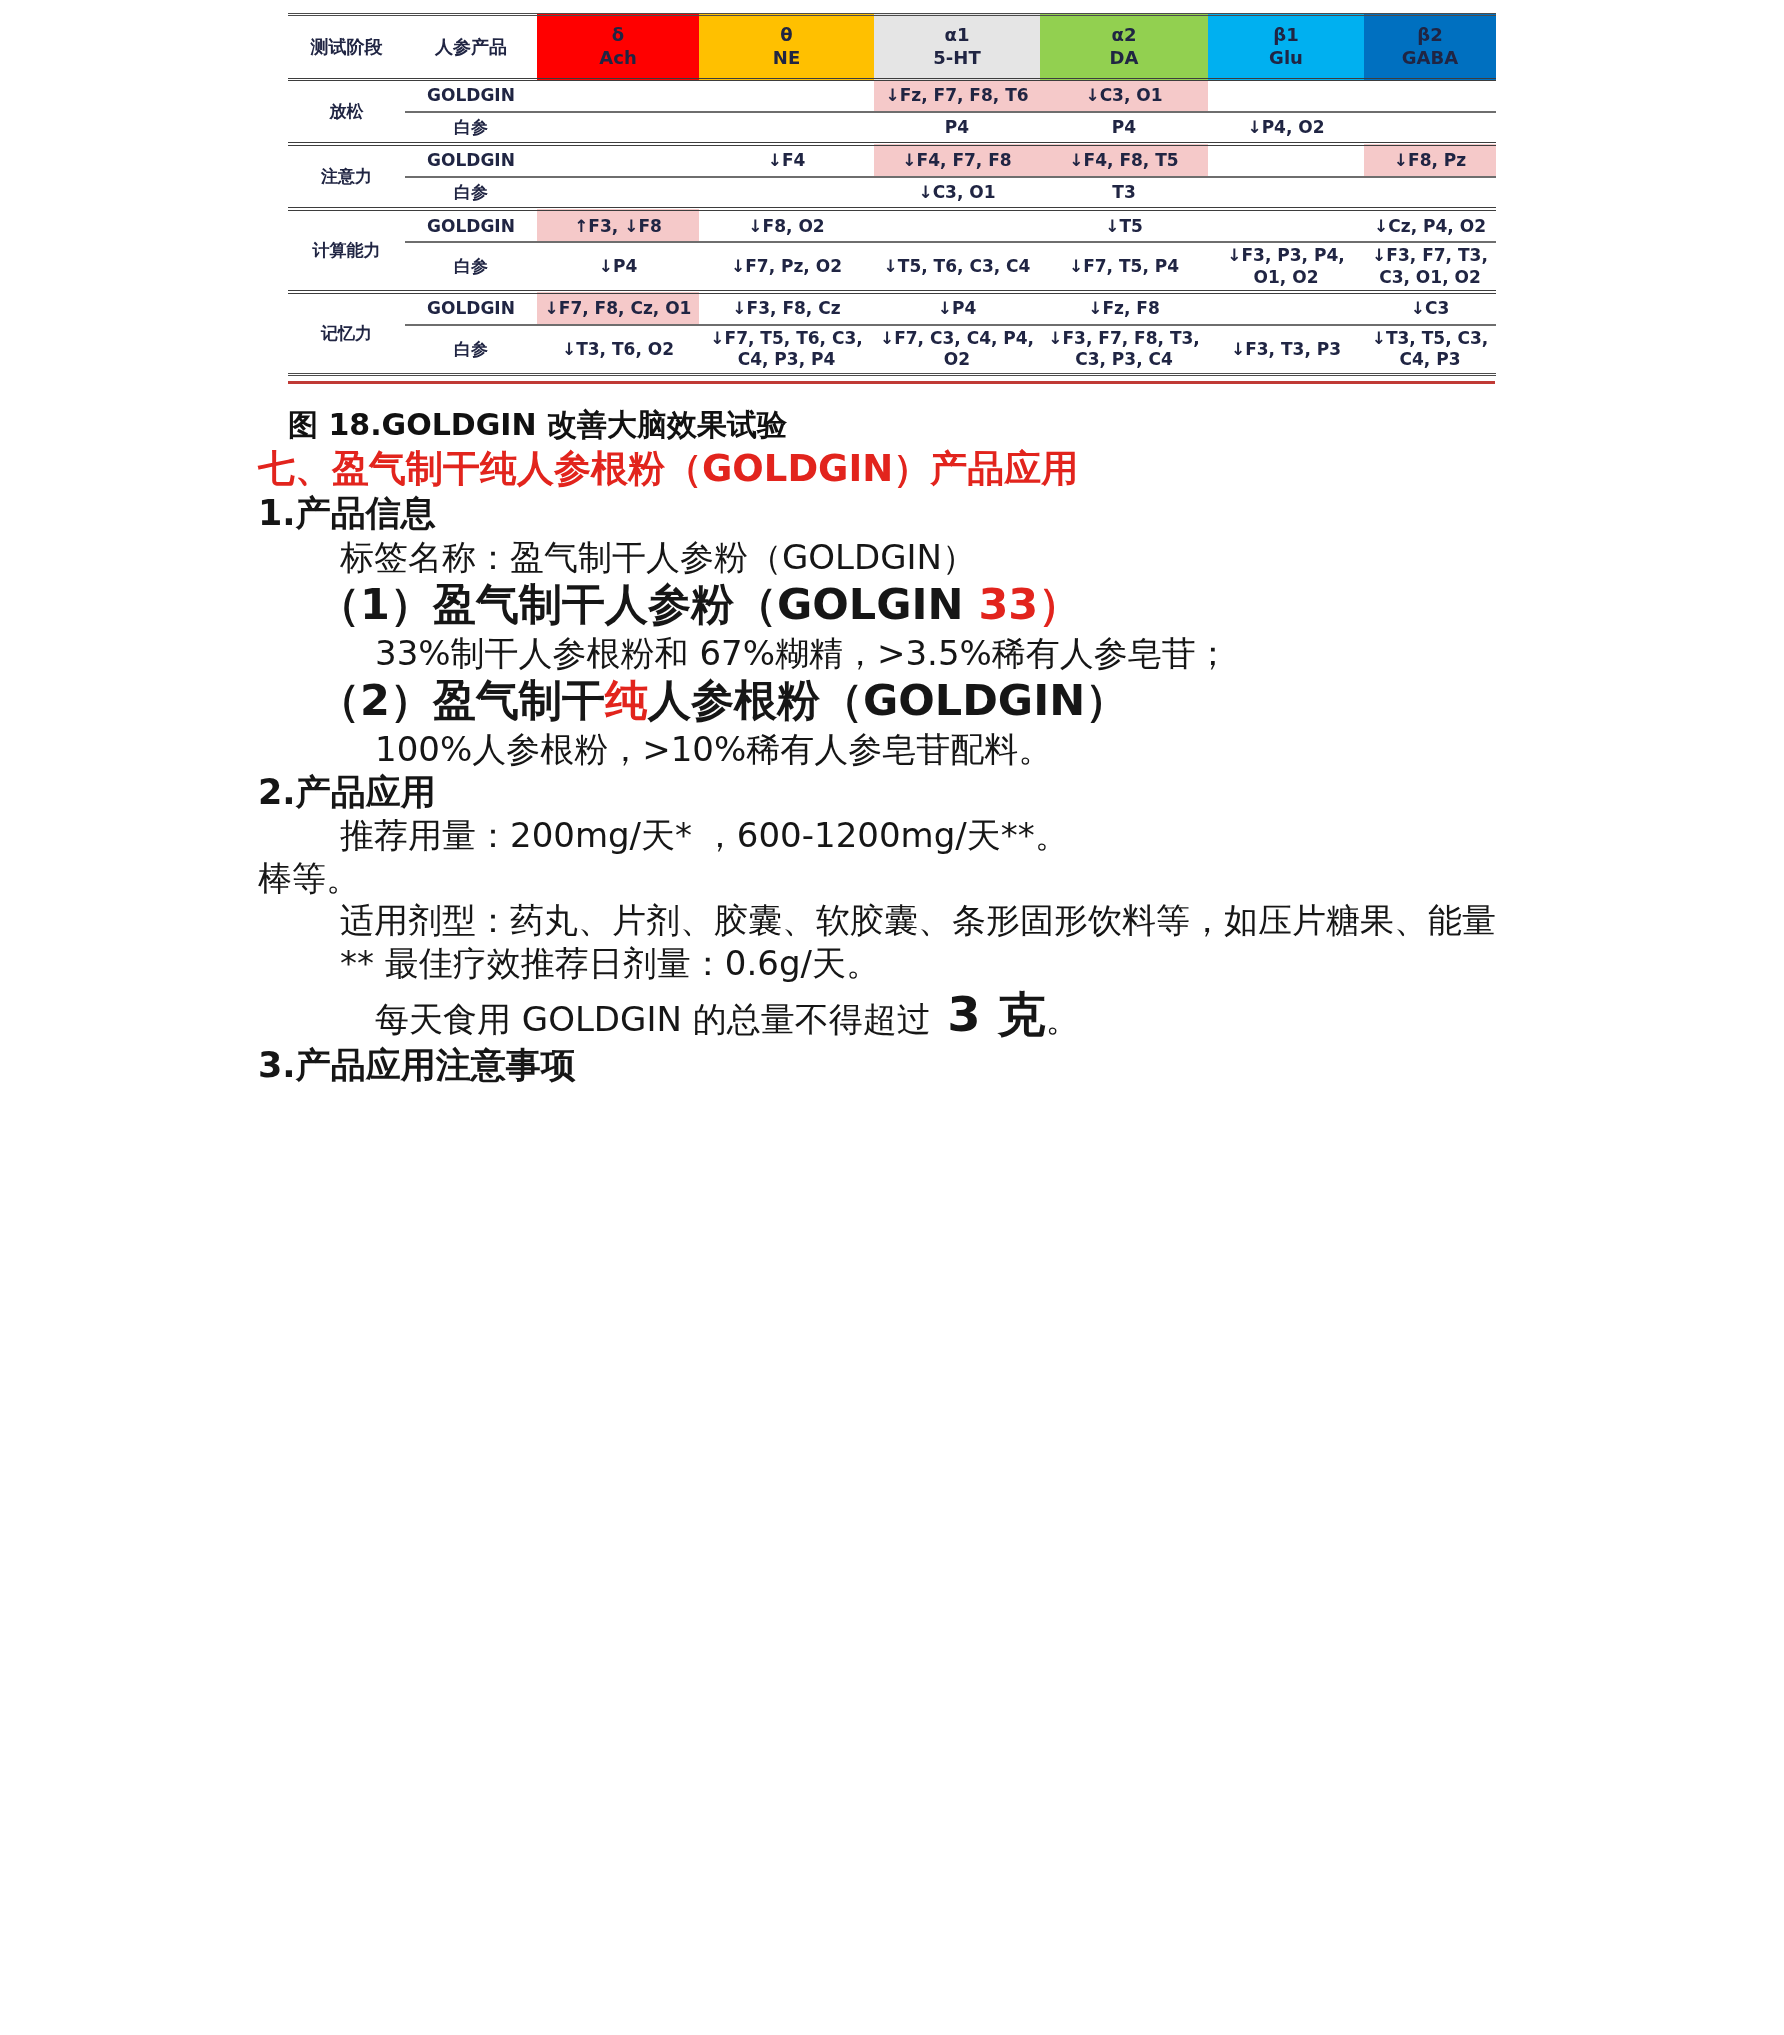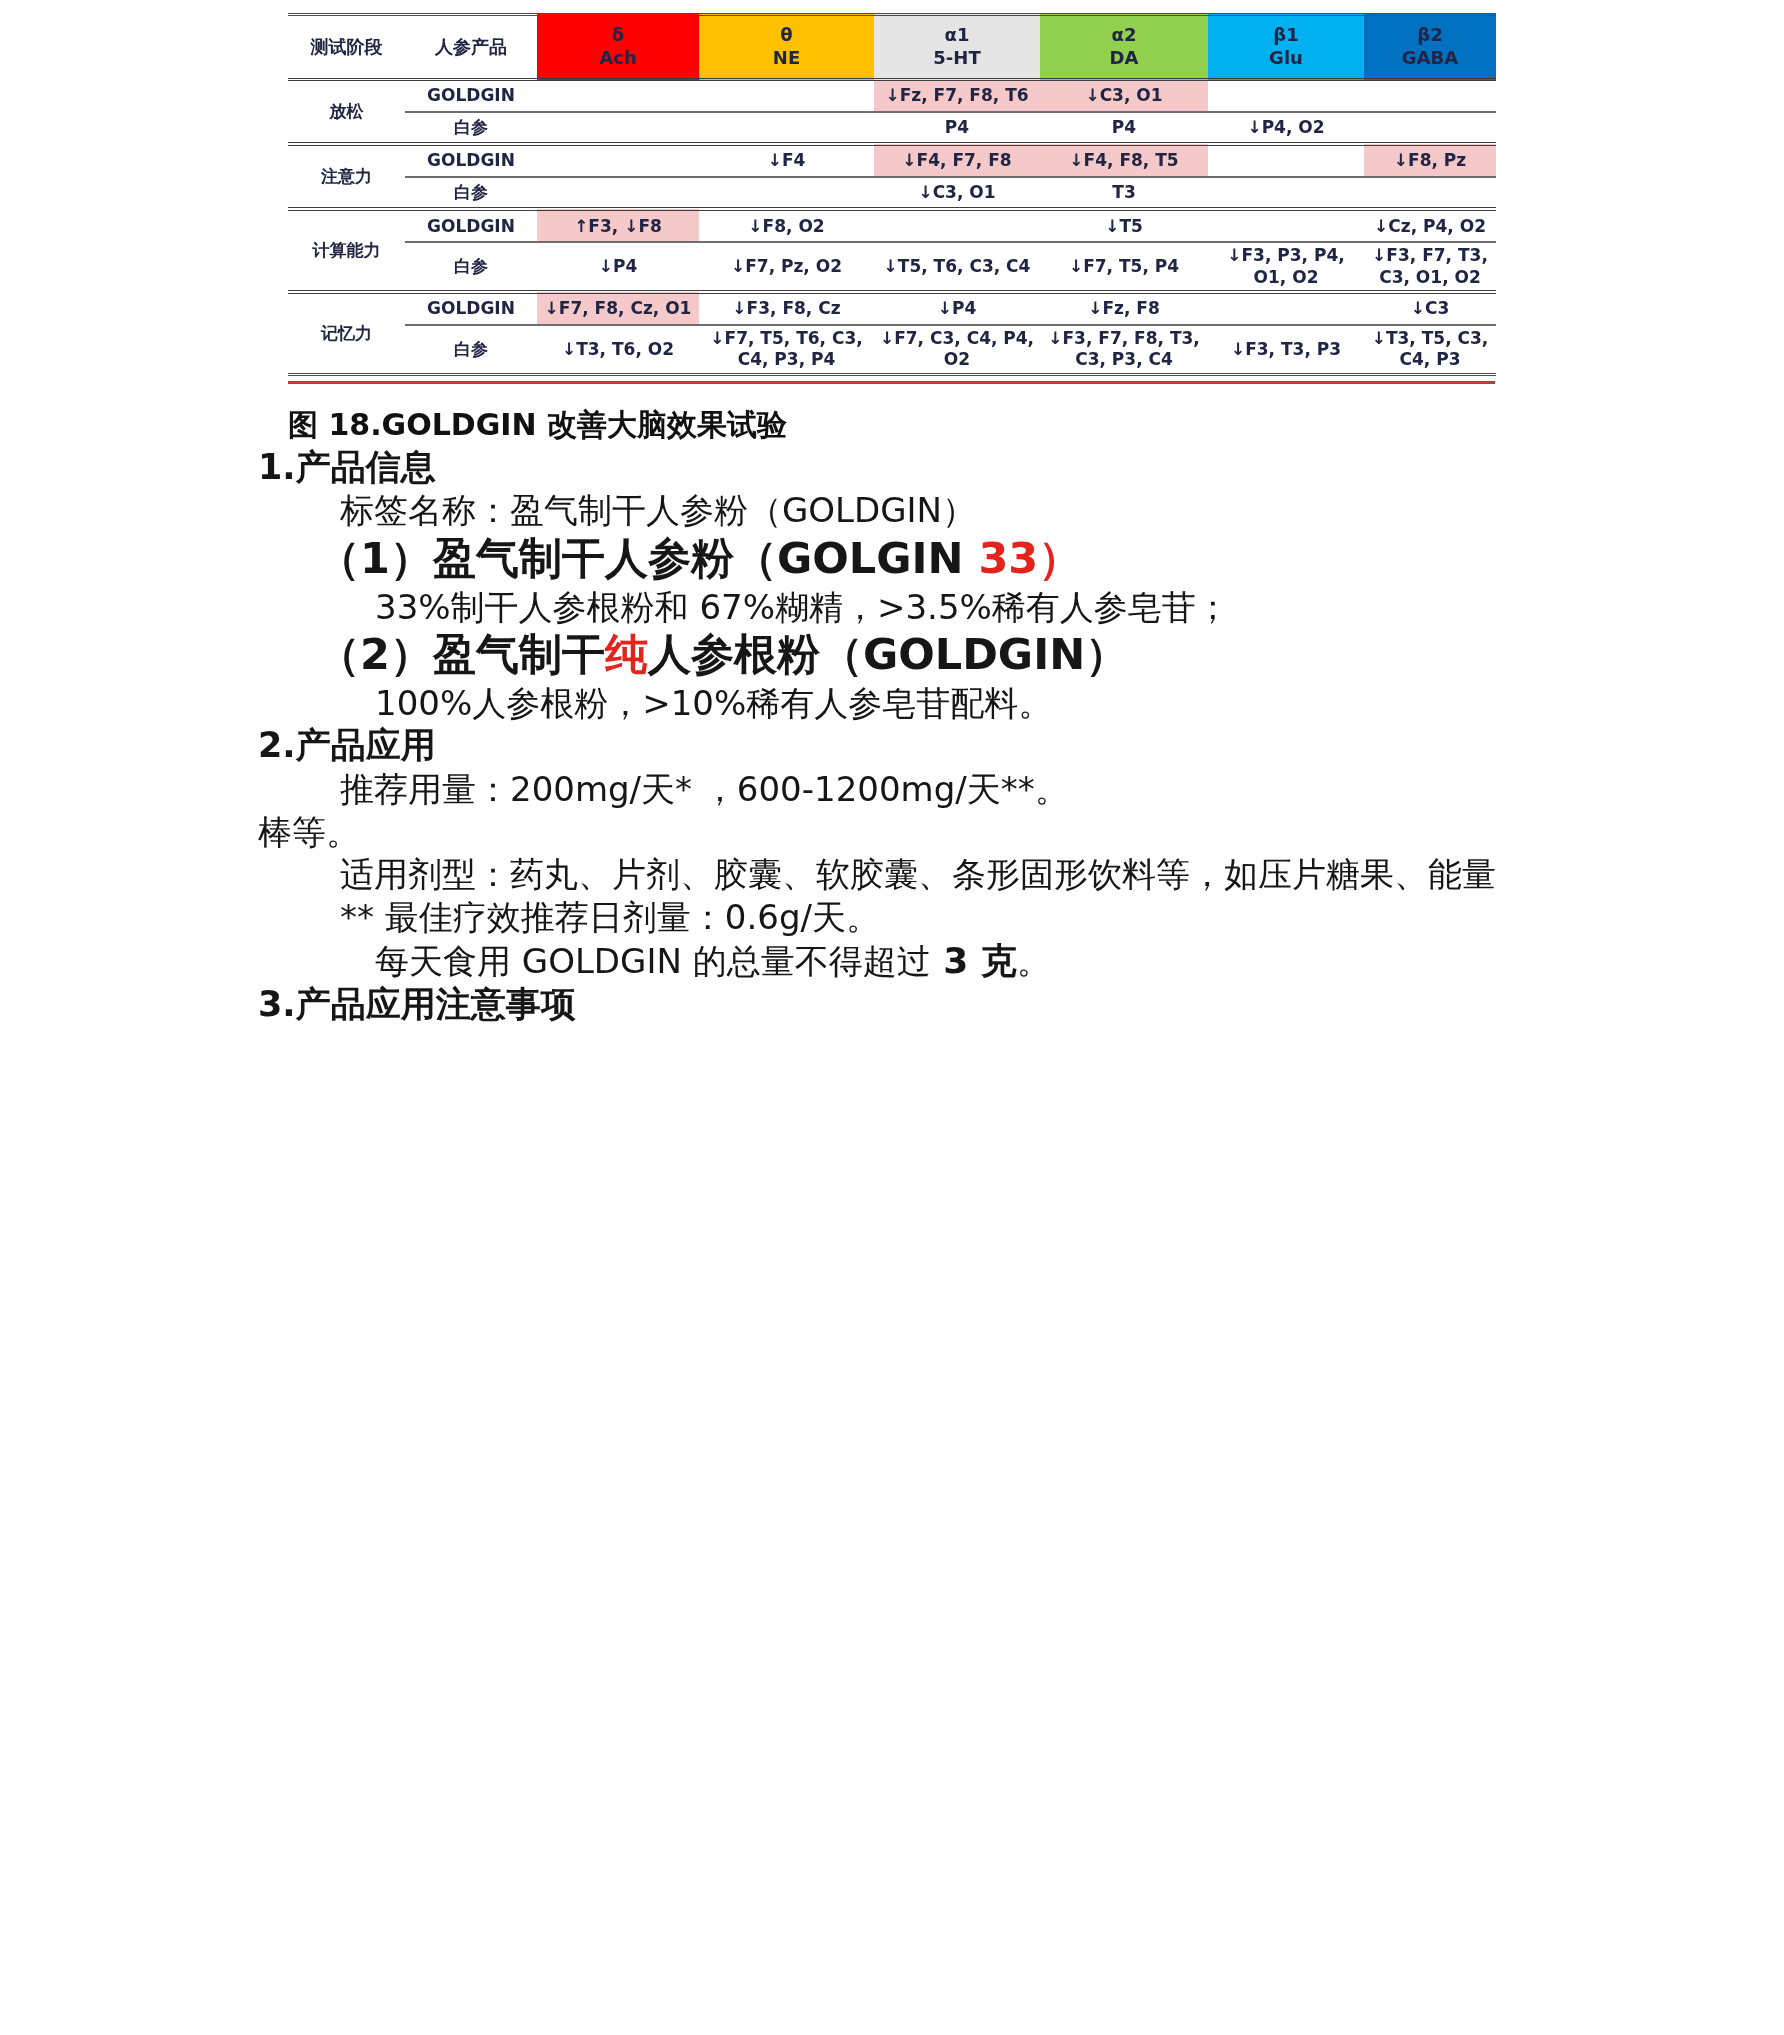--- a/index.html
+++ b/index.html
@@ -40,21 +40,21 @@
   .h7{color:#E2241D;font-weight:bold;font-size:37px;margin-top:110px;}
   .stitle{font-weight:bold;font-size:35px;margin-top:63px;}
   .mt{margin-top:53px;}
   .mt-big{margin-top:133px;}
   .mt-sec3{margin-top:117px;}
   .ind1{padding-left:59px;}   
   .ind2{padding-left:82px;}  
   .ind3{padding-left:117px;}  
   .item{font-weight:bold;font-size:43px;}
   .red{color:#E2241D;}
-  .bigbold{font-weight:bold;font-size:36px;}
+  .bigbold{font-weight:bold;font-size:48px;}
 </style>
 </head>
 <body>
 
 <div class="tblwrap">
   <table class="eeg">
     <colgroup>
       <col style="width:117px">
         <col style="width:132px">
         <col style="width:162px">
@@ -176,20 +176,21 @@
         <td>↓T3, T5, C3, C4, P3</td>
       </tr>
     </tbody>
   </table>
   <div class="red-rule"></div>
 </div>
 
 <div class="caption">图 18.GOLDGIN 改善大脑效果试验</div>
 
 <div class="doc">
+  <p class="h7">七、盈气制干纯人参根粉（GOLDGIN）产品应用</p>
 
   <p class="stitle">1.产品信息</p>
 
   <p class="mt ind2">标签名称：盈气制干人参粉（GOLDGIN）</p>
 
   <p class="mt ind1 item"><span>（1）盈气制干人参粉（GOLGIN </span><span class="red">33）</span></p>
 
   <p class="mt ind3">33%制干人参根粉和 67%糊精，&gt;3.5%稀有人参皂苷；</p>
 
   <p class="mt ind1 item"><span>（2）盈气制干</span><span class="red">纯</span><span>人参根粉（GOLDGIN）</span></p>

